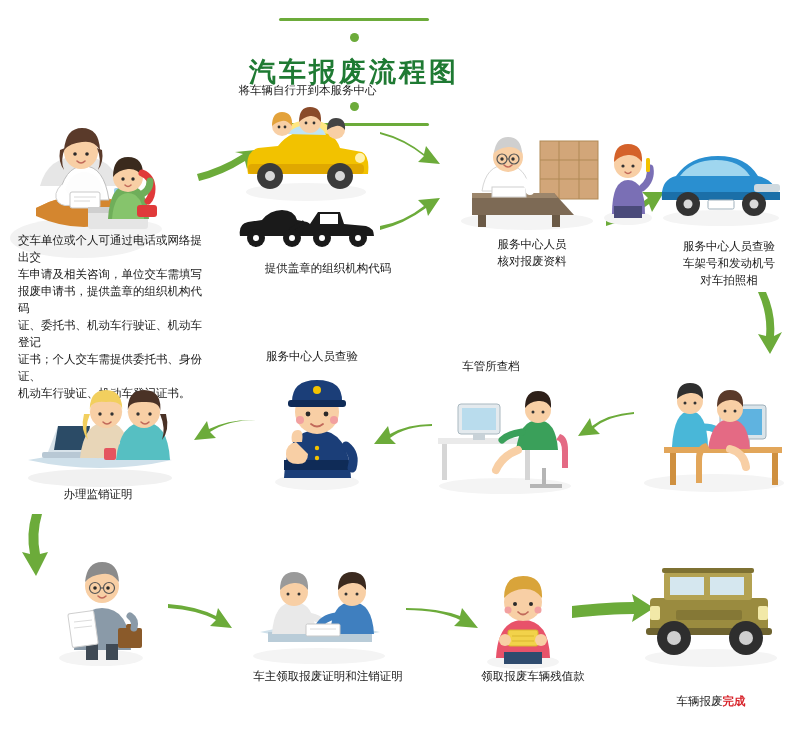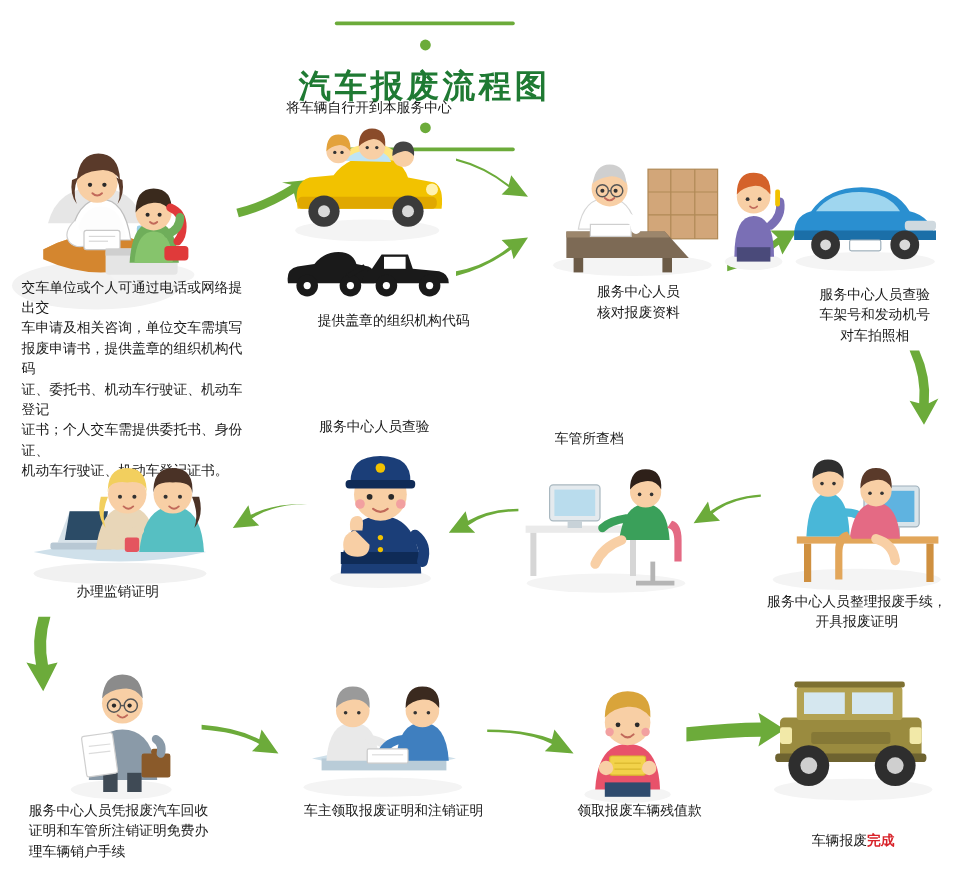--- a/index.html
+++ b/index.html
@@ -321,22 +321,20 @@
       <path d="M83 42 q0 -17 13 -17 q14 0 13 17 q-4 -8 -13 -7 q-9 1 -13 7z" fill="#5a3a2a"></path>
       <circle cx="91" cy="46" r="1.5" fill="#333"></circle>
         <circle cx="101" cy="46" r="1.5" fill="#333"></circle>
 
       <path d="M72 78 q-10 2 -10 16 l0 24 l6 0 l0 -22 q0 -12 8 -12z" fill="#e2a65a"></path>
 
       <path d="M96 84 q14 4 16 18" stroke="#f8cfa5" stroke-width="8" fill="none" stroke-linecap="round"></path>
     </svg>
   </div>
 
-  <div class="caption center" style="left:634px; top:494px; width:160px;">服务中心人员整理报废手续，
-开具报废证明</div>
 
   <div class="scene" style="left:578px; top:408px;">
     <svg width="58" height="34" viewBox="0 0 58 34">
       <path d="M56 6 q-26 2 -40 14 l6 6 l-22 2 l12 -18 l2 8 q16 -12 42 -14z" fill="#6cab3a"></path>
     </svg>
   </div>
 
   <div class="caption center" style="left:428px; top:358px; width:126px;">车管所查档</div>
 
   <div class="scene" style="left:430px; top:372px;">
@@ -470,23 +468,20 @@
       <rect x="24" y="72" width="26" height="34" rx="2" fill="#ffffff" stroke="#cfcfcf" transform="rotate(-8 37 89)"></rect>
       <line x1="28" y1="82" x2="46" y2="80" stroke="#dcdcdc"></line>
       <line x1="28" y1="88" x2="46" y2="86" stroke="#dcdcdc"></line>
 
       <rect x="72" y="88" width="24" height="20" rx="2" fill="#8a5a2a"></rect>
       <rect x="80" y="84" width="8" height="5" rx="2" fill="#8a5a2a"></rect>
       <path d="M84 76 q6 4 4 12" stroke="#8a9aa8" stroke-width="7" fill="none" stroke-linecap="round"></path>
     </svg>
   </div>
 
-  <div class="caption" style="left:24px; top:668px; width:195px;">服务中心人员凭报废汽车回收
-证明和车管所注销证明免费办
-理车辆销户手续</div>
 
   <div class="scene" style="left:166px; top:598px;">
     <svg width="70" height="34" viewBox="0 0 70 34">
       <path d="M2 10 q30 2 48 12 l-6 6 l22 2 l-14 -20 l-2 8 q-20 -10 -48 -12z" fill="#6cab3a"></path>
     </svg>
   </div>
 
   <div class="scene" style="left:244px; top:548px;">
     <svg width="150" height="116" viewBox="0 0 150 116">
       <ellipse cx="75" cy="108" rx="66" ry="8" fill="#f4f4f4"></ellipse>

